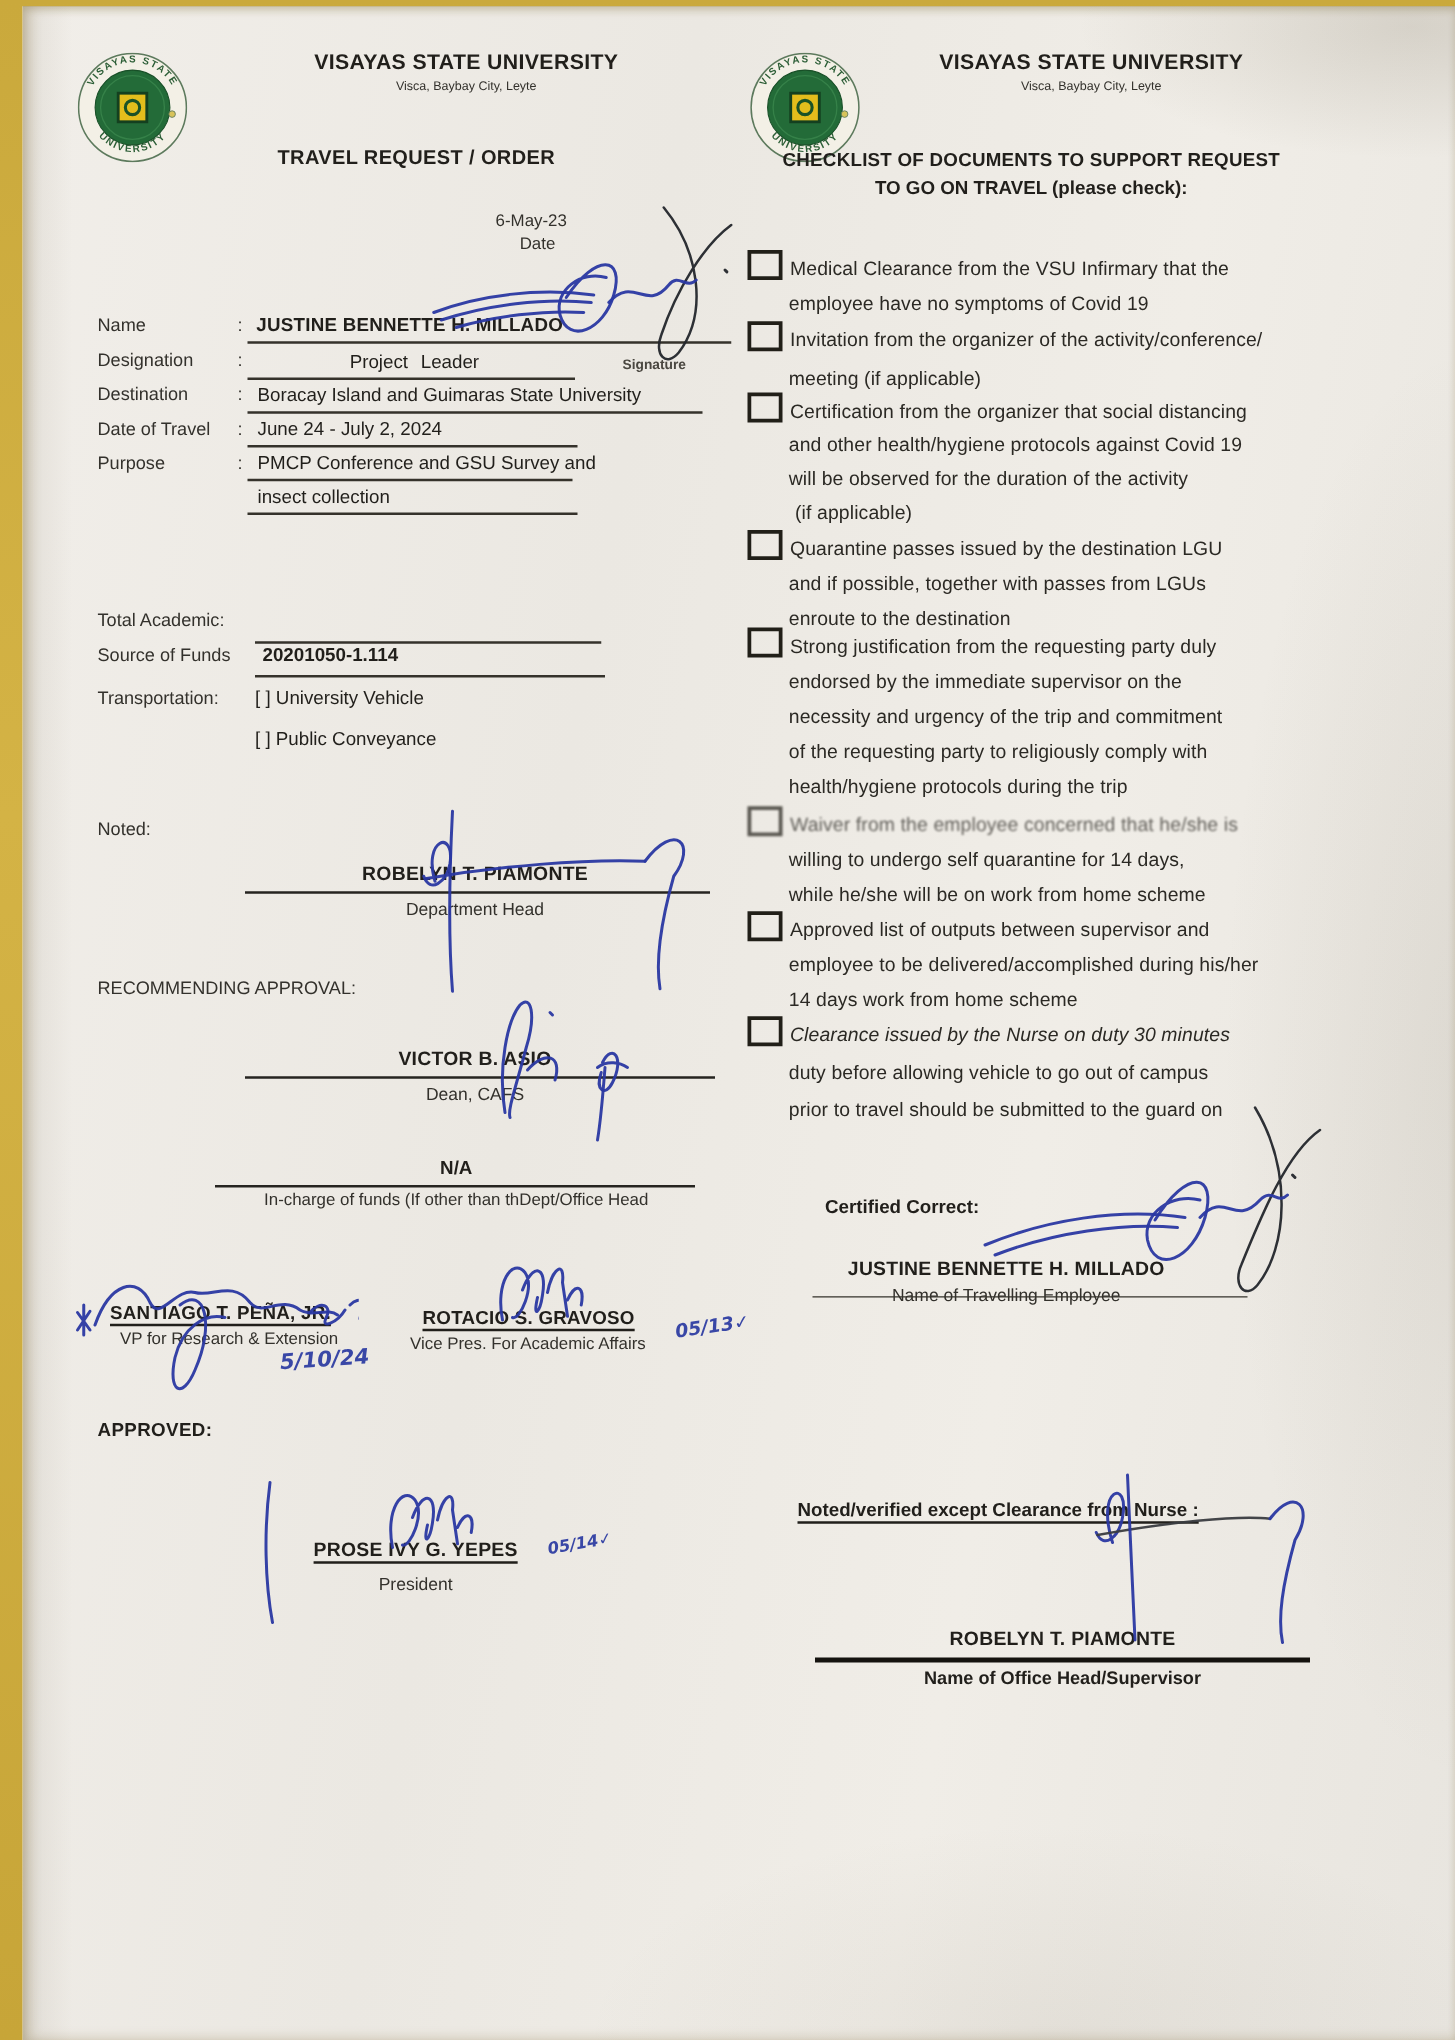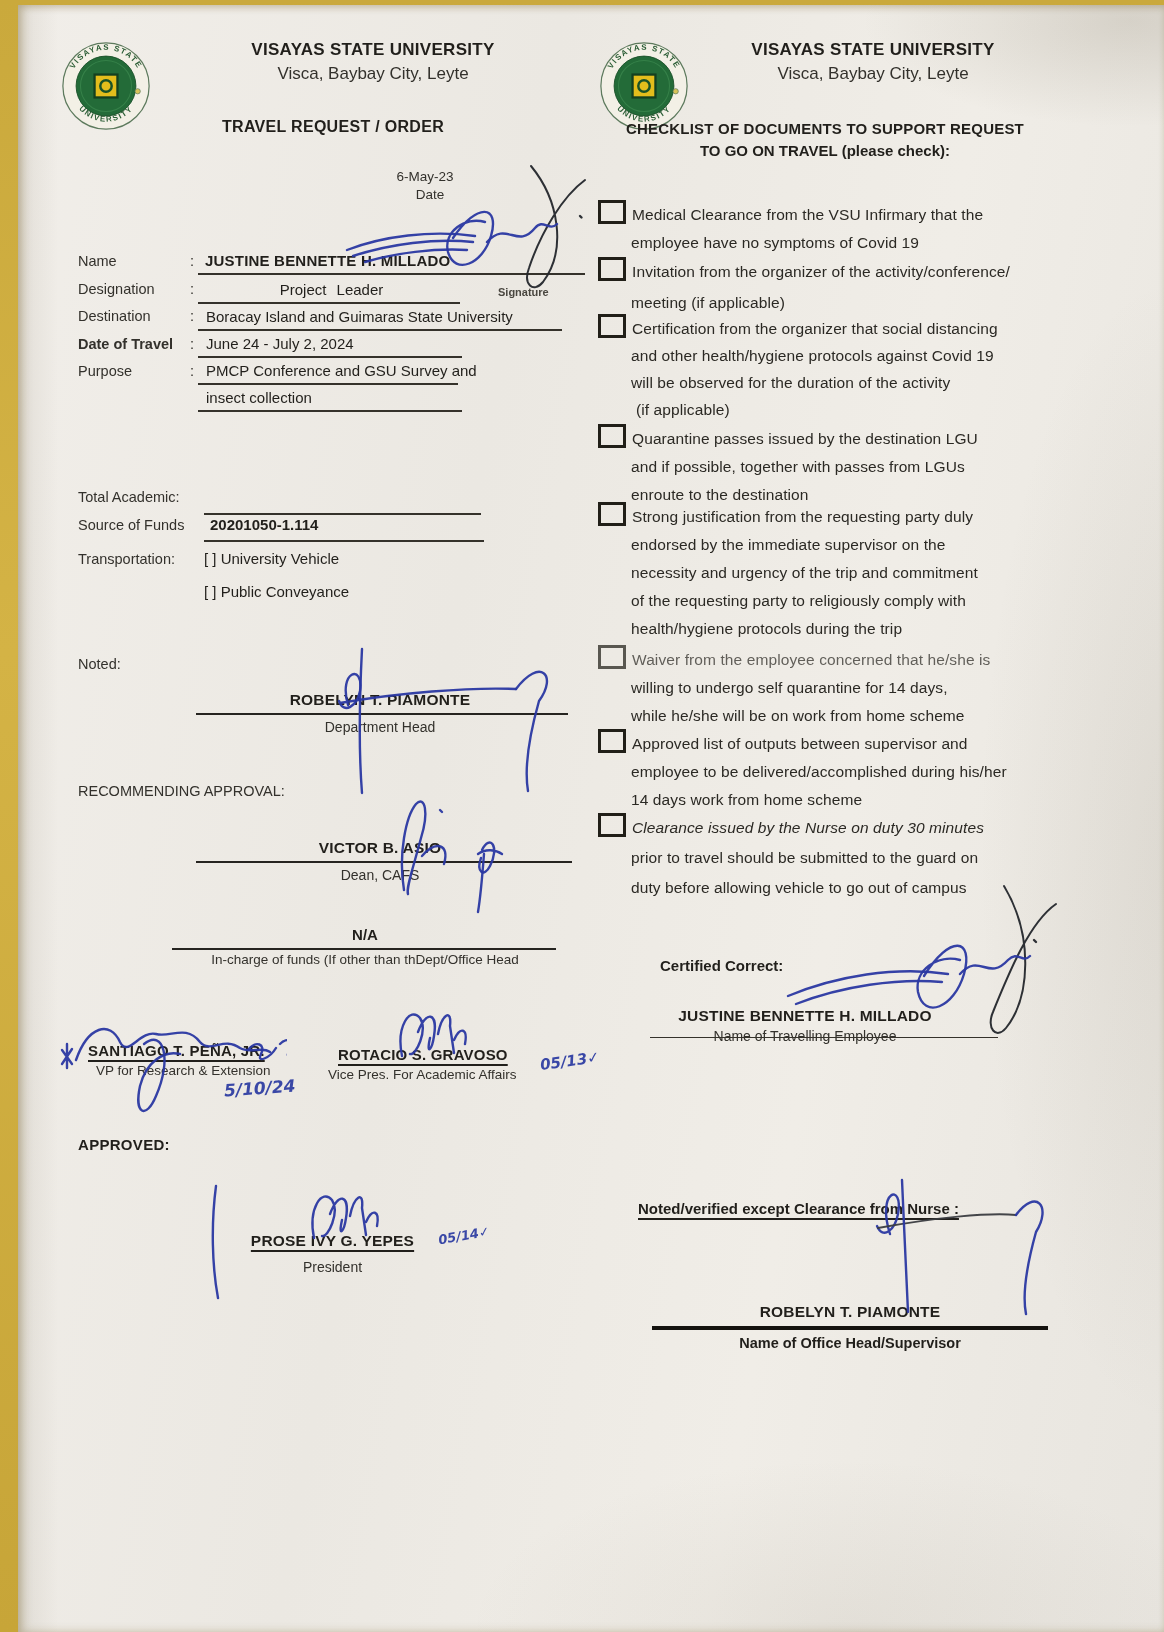--- a/index.html
+++ b/index.html
@@ -21,21 +21,21 @@
       radial-gradient(520px 240px at 72% 100%, rgba(128,118,98,.10), transparent 72%),
       linear-gradient(to right, rgba(95,82,58,.10), transparent 3.5%);
   }
   .abs{position:absolute;}
   .b{font-weight:bold;}
   .ctr{text-align:center;}
   .rule{position:absolute;border-bottom:2px solid #35322b;height:0;}
   .rule.thin{border-bottom-width:1.5px;}
   .rule.mid{border-bottom-width:2.5px;border-color:#262420;}
   .rule.thick{border-bottom-width:4px;border-color:#15130f;}
-  .f11{font-size:11px;} .f115{font-size:17px;} .f135{font-size:13.5px;}
+  .f11{font-size:11px;} .f115{font-size:10px;} .f135{font-size:13.5px;}
   .f14{font-size:14px;} .f145{font-size:14.5px;} .f15{font-size:15px;}
   .f155{font-size:15.5px;} .f16{font-size:16px;} .f17{font-size:17px;}
   .dark{color:#211f1b;}
   .uln{text-decoration:underline;text-decoration-thickness:2px;text-underline-offset:4px;}
   .wsp{word-spacing:6px;}
   .seal{position:absolute;width:88px;height:88px;}
   .chk-item{position:absolute;left:598px;width:478px;font-size:15.5px;line-height:28px;color:#2b2924;letter-spacing:.1px;}
   .chk-line{padding-left:33px;}
   .checkbox{display:inline-block;width:22px;height:18px;border:3.5px solid #211f18;margin-right:6px;vertical-align:-4px;background:transparent;}
   .ghost{filter:blur(.7px);opacity:.72;}
@@ -82,21 +82,21 @@
 <div class="abs f145" style="left:190px;top:281px;">:</div>
 <div class="abs f15 ctr dark wsp" style="left:203px;top:281px;width:257px;">Project Leader</div>
 <div class="rule" style="left:198px;top:302px;width:262px;"></div>
 <div class="abs b f11" style="left:498px;top:286px;color:#4a4740;">Signature</div>
 
 <div class="abs f145" style="left:78px;top:308px;">Destination</div>
 <div class="abs f145" style="left:190px;top:308px;">:</div>
 <div class="abs f15 dark" style="left:206px;top:308px;">Boracay Island and Guimaras State University</div>
 <div class="rule" style="left:198px;top:329px;width:364px;"></div>
 
-<div class="abs f145" style="left:78px;top:336px;font-weight:bold;">Date of Travel</div>
+<div class="abs f145" style="left:78px;top:336px;">Date of Travel</div>
 <div class="abs f145" style="left:190px;top:336px;">:</div>
 <div class="abs f15 dark" style="left:206px;top:335px;">June 24 - July 2, 2024</div>
 <div class="rule" style="left:198px;top:356px;width:264px;"></div>
 
 <div class="abs f145" style="left:78px;top:363px;">Purpose</div>
 <div class="abs f145" style="left:190px;top:363px;">:</div>
 <div class="abs f15 dark" style="left:206px;top:362px;">PMCP Conference and GSU Survey and</div>
 <div class="rule" style="left:198px;top:383px;width:260px;"></div>
 <div class="abs f15 dark" style="left:206px;top:389px;text-align:right;">insect collection</div>
 <div class="rule" style="left:198px;top:410px;width:264px;"></div>
@@ -198,22 +198,22 @@
 </div>
 
 <div class="chk-item" style="top:729px;">
   <div><span class="checkbox"></span><span>Approved list of outputs between supervisor and</span></div>
   <div class="chk-line">employee to be delivered/accomplished during his/her</div>
   <div class="chk-line">14 days work from home scheme</div>
 </div>
 
 <div class="chk-item" style="top:813px;line-height:30px;">
   <div><span class="checkbox"></span><span class="it">Clearance issued by the Nurse on duty 30 minutes</span></div>
+  <div class="chk-line">duty before allowing vehicle to go out of campus</div>
   <div class="chk-line">prior to travel should be submitted to the guard on</div>
-  <div class="chk-line">duty before allowing vehicle to go out of campus</div>
 </div>
 
 <div class="abs b f15 dark" style="left:660px;top:957px;">Certified Correct:</div>
 <div class="abs b f155 ctr dark" style="left:640px;top:1007px;width:330px;letter-spacing:.2px;">JUSTINE BENNETTE H. MILLADO</div>
 <div class="abs f14 ctr" style="left:640px;top:1028px;width:330px;">Name of Travelling Employee</div>
 <div class="rule thin" style="left:650px;top:1037px;width:348px;"></div>
 
 <div class="abs b f15 uln dark" style="left:638px;top:1200px;">Noted/verified except Clearance from Nurse :</div>
 <div class="abs b f155 ctr dark" style="left:650px;top:1303px;width:400px;letter-spacing:.2px;">ROBELYN T. PIAMONTE</div>
 <div class="rule thick" style="left:652px;top:1326px;width:396px;"></div>

